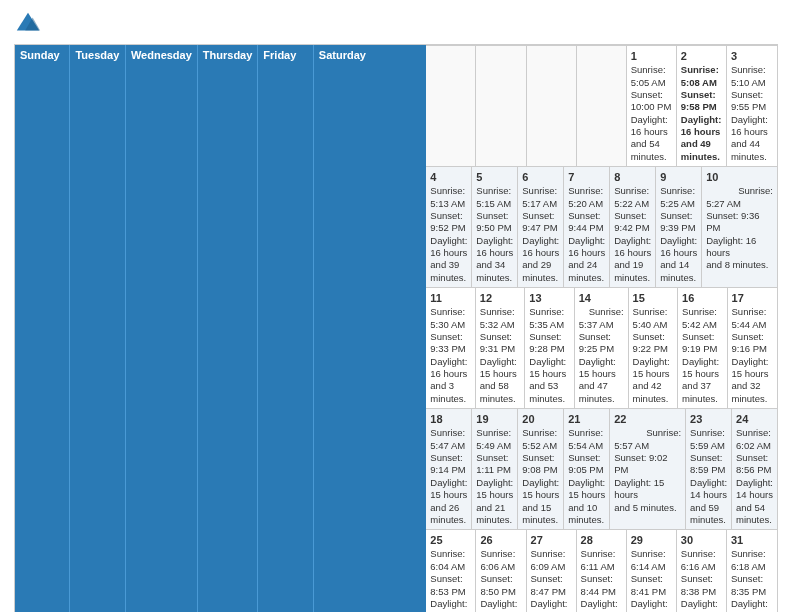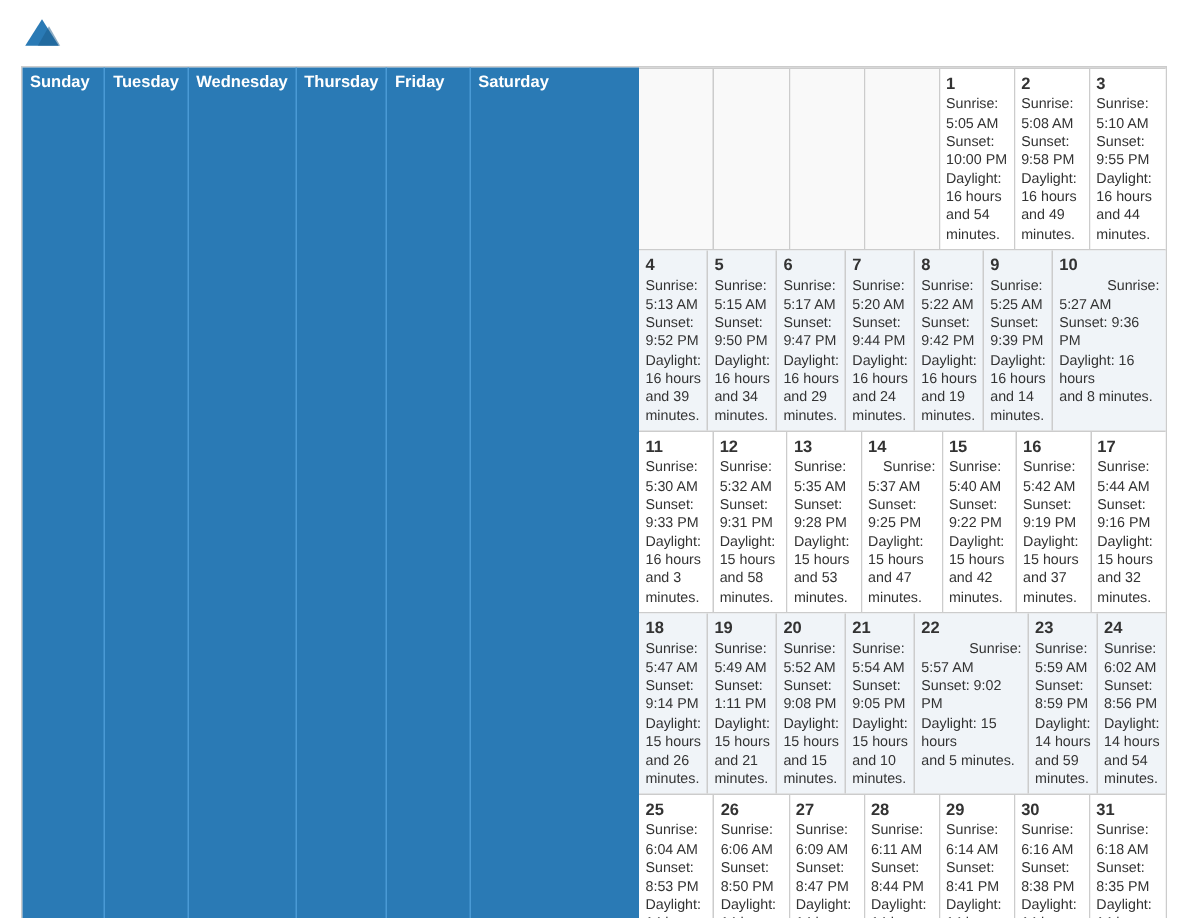--- a/index.html
+++ b/index.html
@@ -138,21 +138,21 @@
     <div class="cal-body" id="cal-body">
         <div class="cal-row">
           <div class="cal-cell empty"></div>
           <div class="cal-cell empty"></div>
           <div class="cal-cell empty"></div>
           <div class="cal-cell empty"></div>
           <div class="cal-cell"><span class="day-num">1</span><span style="white-space: pre-line;">Sunrise: 5:05 AM
 Sunset: 10:00 PM
 Daylight: 16 hours
 and 54 minutes.</span></div>
-          <div class="cal-cell"><span class="day-num">2</span><span style="white-space: pre-line;">Sunrise: 5:08 AM
+          <div class="cal-cell"><span class="day-num">2</span><span style="white-space: pre-line; font-weight: bold;">Sunrise: 5:08 AM
 Sunset: 9:58 PM
 Daylight: 16 hours
 and 49 minutes.</span></div>
           <div class="cal-cell"><span class="day-num">3</span><span style="white-space: pre-line;">Sunrise: 5:10 AM
 Sunset: 9:55 PM
 Daylight: 16 hours
 and 44 minutes.</span></div>
         </div>
         <div class="cal-row">
           <div class="cal-cell shaded"><span class="day-num">4</span><span style="white-space: pre-line;">Sunrise: 5:13 AM

